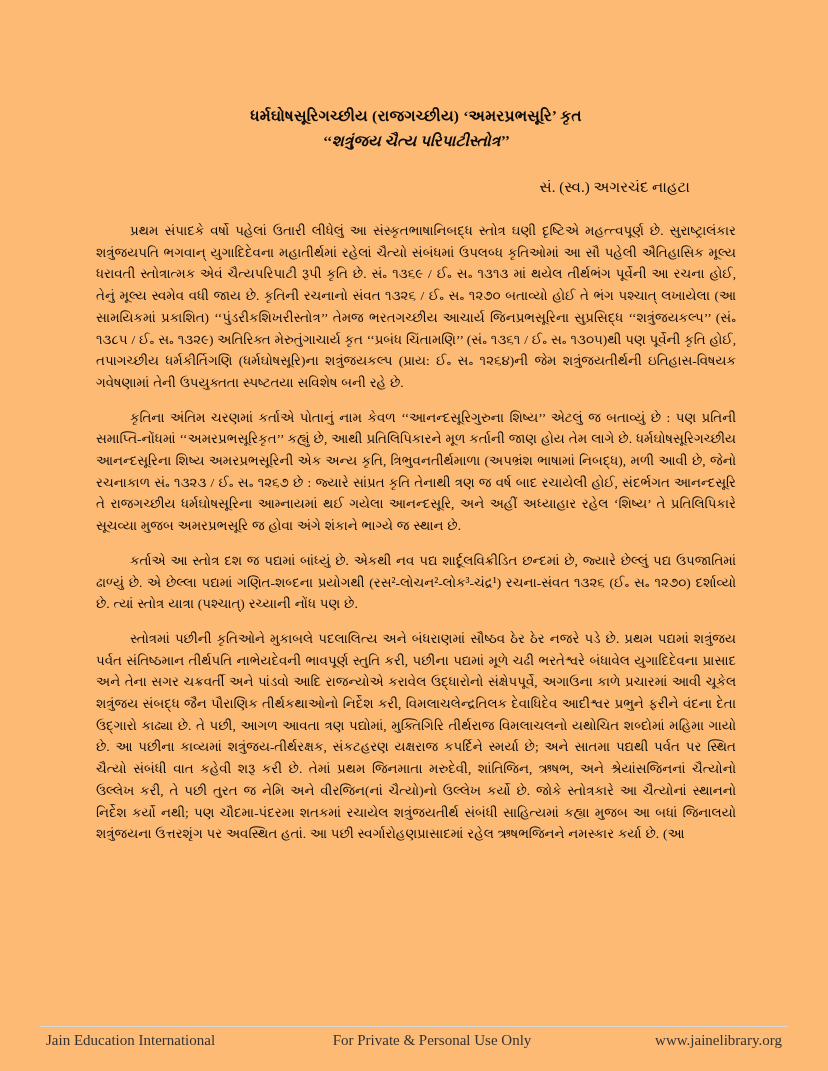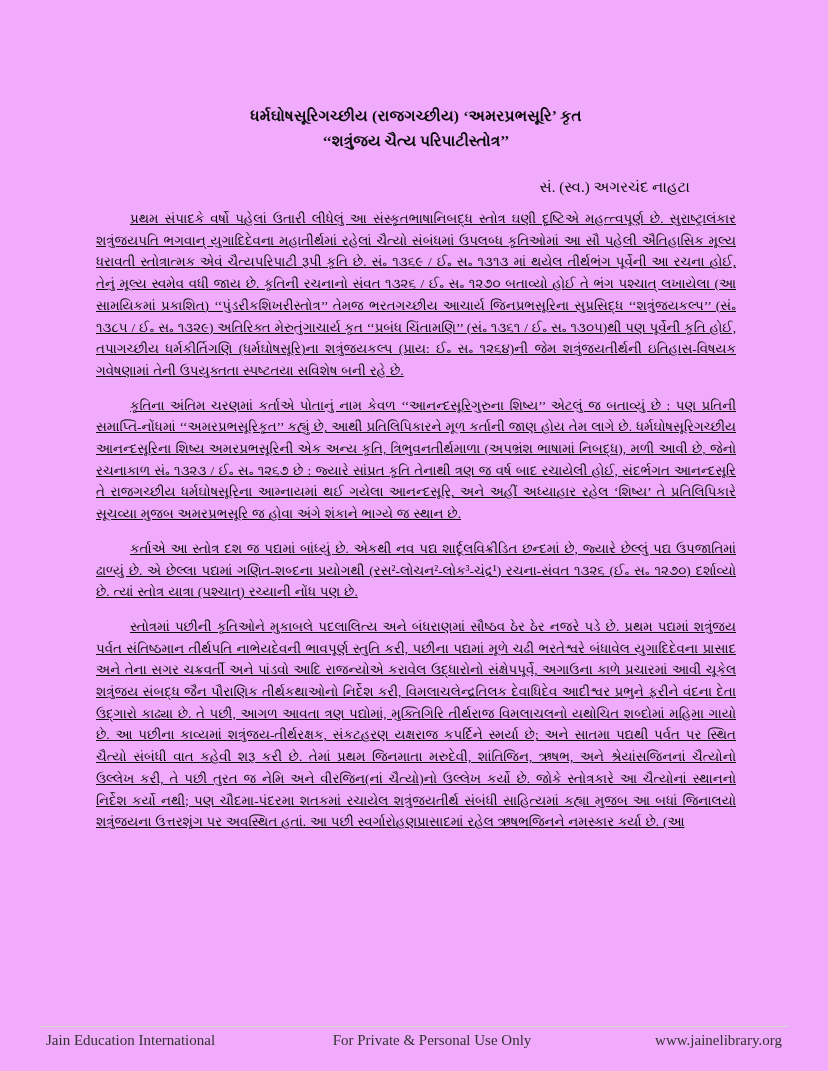--- a/index.html
+++ b/index.html
@@ -11,21 +11,21 @@
     width: 828px;
     height: 1071px;
     position: relative;
     font-family: "Liberation Serif", "DejaVu Serif", serif;
     color: #0b0b0b;
     overflow: hidden;
   }
   .page {
     position: absolute;
     inset: 0;
-    background: #f0abfc;
+    background: #fdba74;
   }
   .content {
     position: absolute;
     left: 96px;
     top: 104px;
     width: 640px;
   }
   .title-block {
     text-align: center;
     margin-bottom: 18px;
@@ -34,34 +34,34 @@
     font-size: 15.5px;
     font-weight: bold;
     letter-spacing: 0.2px;
     line-height: 1.5;
   }
   .title-line-2 {
     font-size: 15.5px;
     font-weight: bold;
     line-height: 1.5;
     margin-top: 2px;
+    font-style: italic;
   }
   .byline {
     text-align: right;
     font-size: 15px;
     line-height: 1.7;
     margin-top: 22px;
     margin-right: 46px;
   }
   .byline div {
     white-space: nowrap;
   }
   .body-text {
-    margin-top: 8px;
-    text-decoration: underline;
+    margin-top: 20px;
   }
   p.para {
     margin: 0 0 13px 0;
     font-size: 13.4px;
     line-height: 1.62;
     text-align: justify;
     text-indent: 34px;
     word-spacing: 0.5px;
   }
   p.para:last-child {

